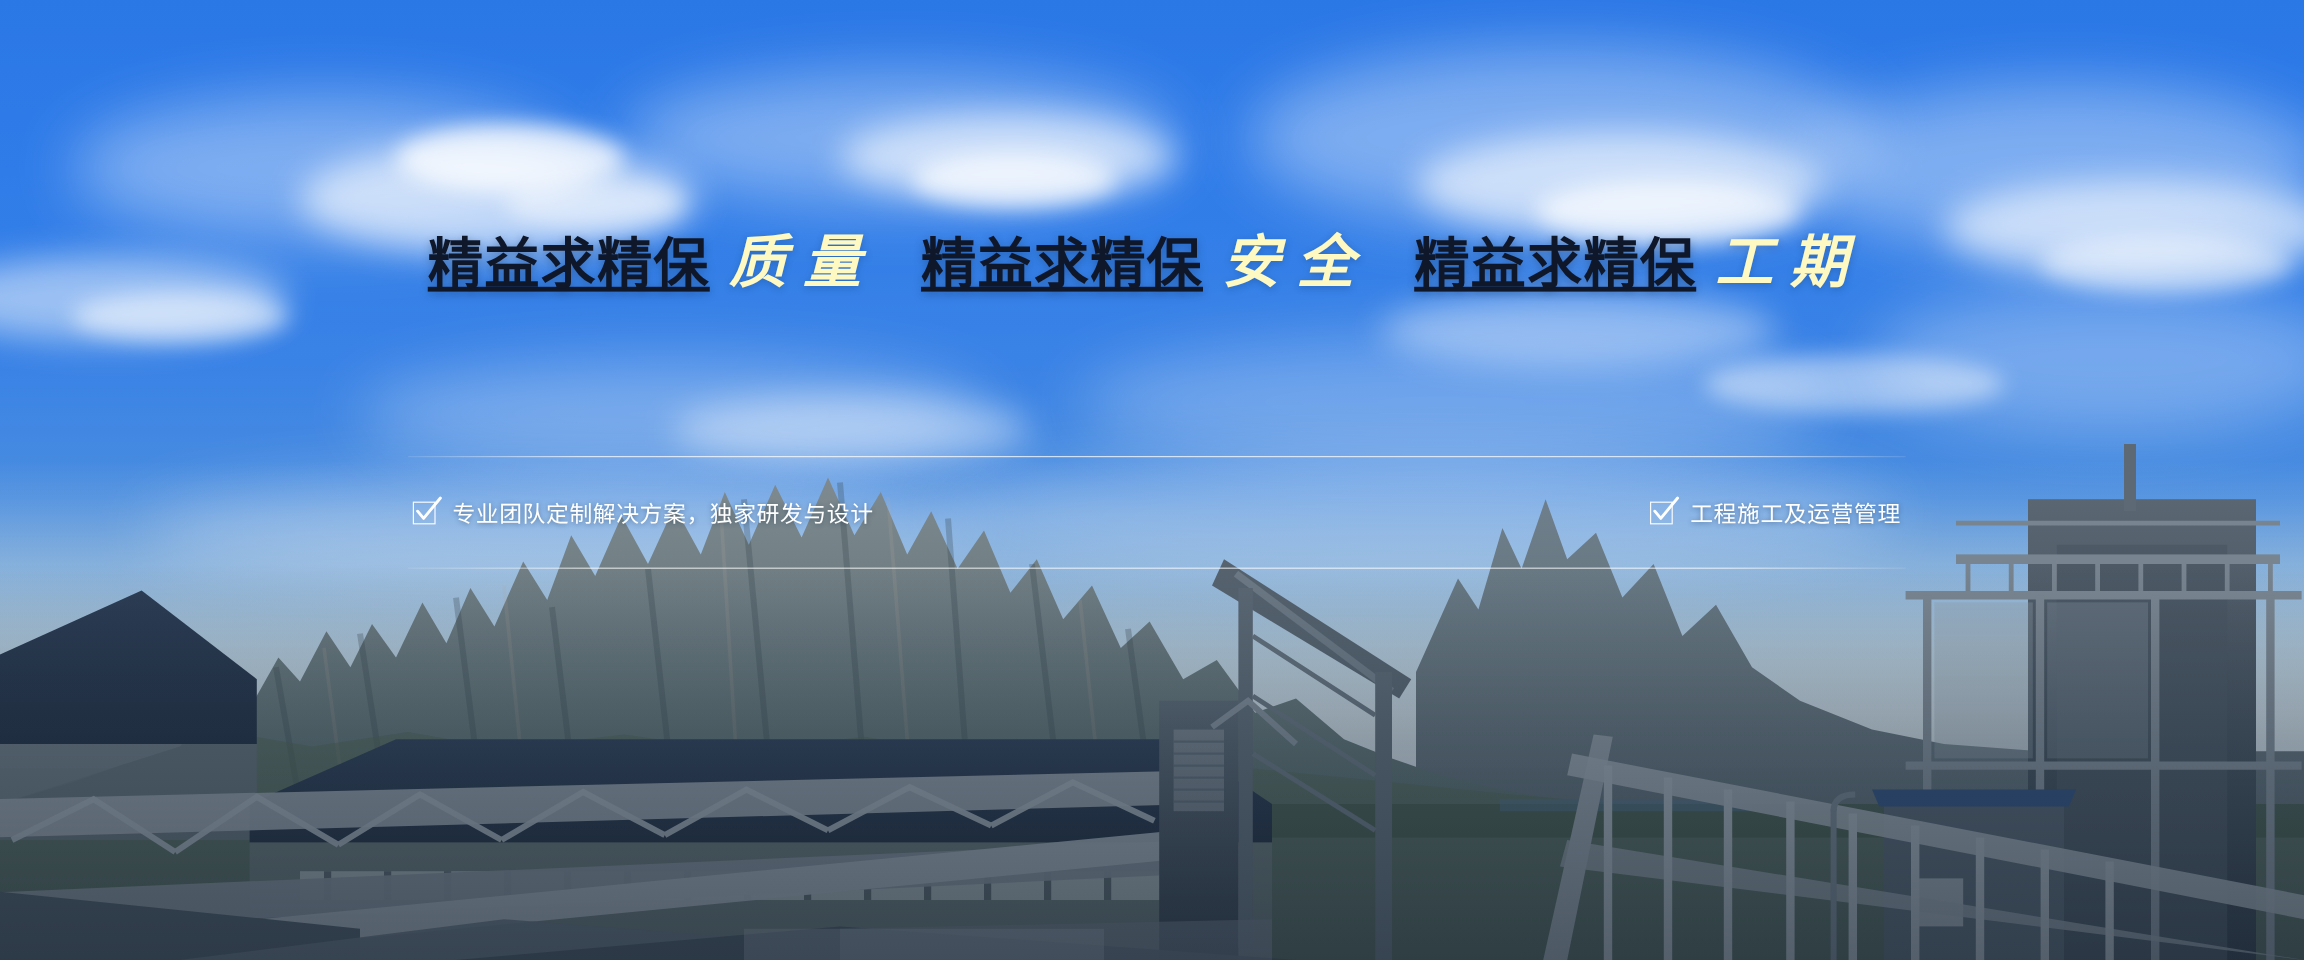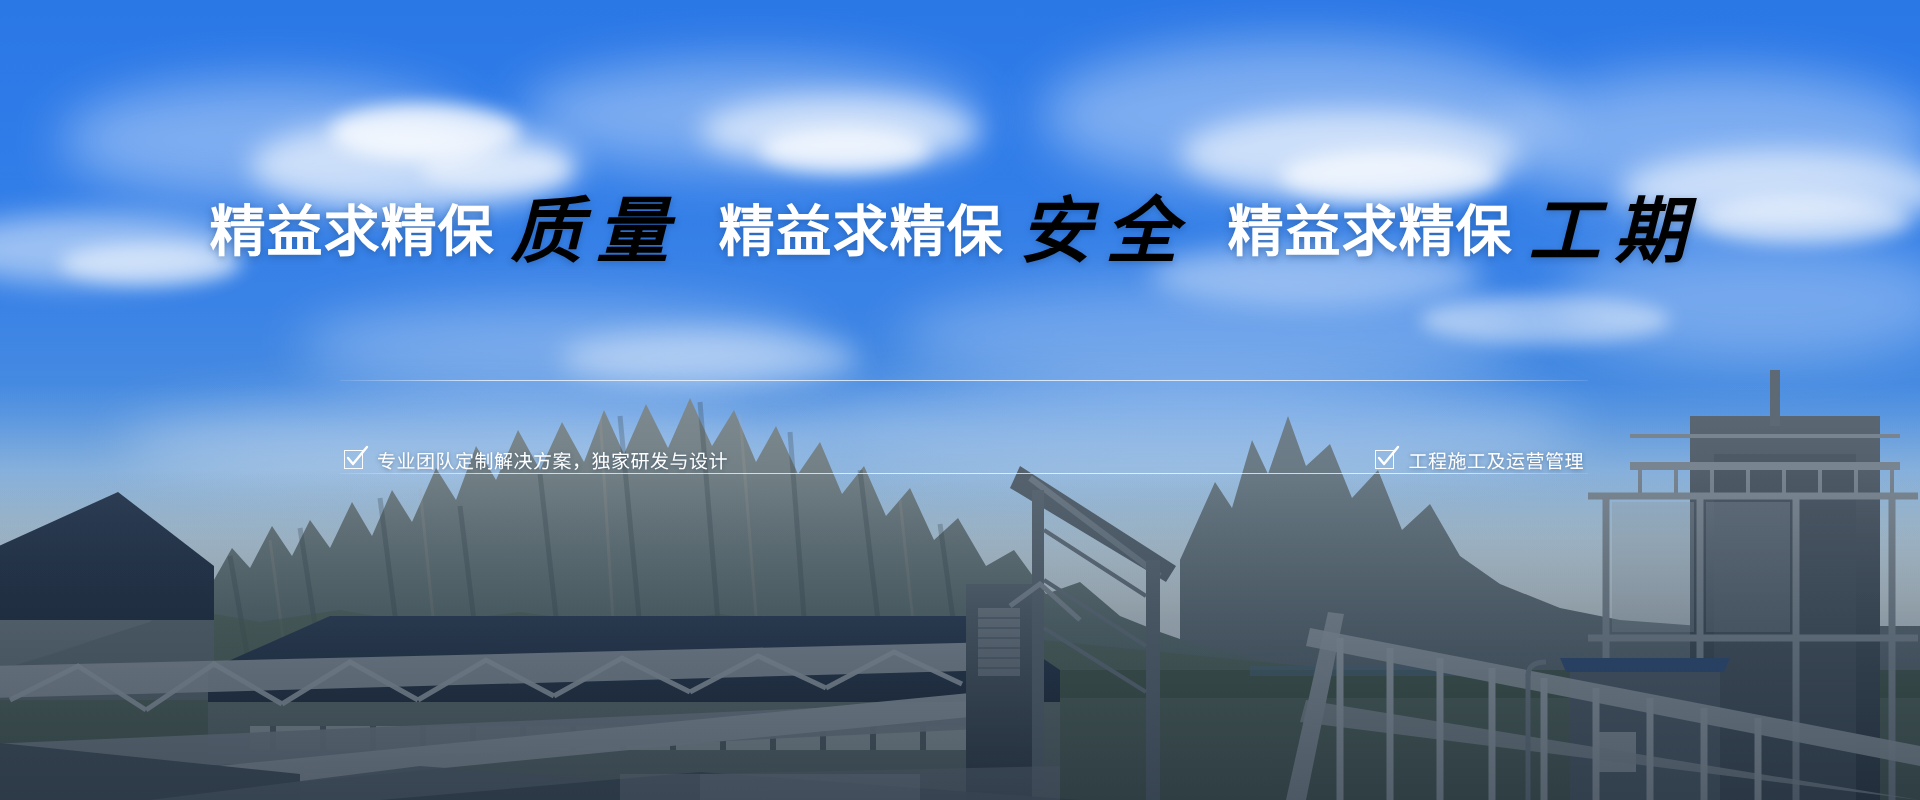--- a/index.html
+++ b/index.html
@@ -53,52 +53,53 @@
     position:absolute;
     left:0;right:0;
     top:196px;
     text-align:center;
     white-space:nowrap;
     line-height:1;
   }
   .hl-w{
     font-family:"Liberation Sans","DejaVu Sans",sans-serif;
     font-weight:700;
-    font-size:56px;
-    color:#ffffff;
+    font-size:46px;
+    color:#0f172a;
     letter-spacing:1px;
     text-shadow:0 2px 7px rgba(20,50,90,.35);
     vertical-align:middle;
+    text-decoration:underline;
   }
   .hl-b{
     font-family:"Liberation Serif","DejaVu Serif",serif;
     font-weight:700;
     font-style:italic;
-    font-size:72px;
-    color:#000000;
+    font-size:48px;
+    color:#fef9c3;
     letter-spacing:14px;
     padding:0 10px 0 16px;
     vertical-align:middle;
     text-shadow:0 2px 6px rgba(12,40,80,.25);
   }
   .hl-gap{display:inline-block;width:26px;}
 
   
   .rules{
     position:absolute;
     left:340px;width:1248px;
     top:380px;
   }
   .rule{
     height:1px;width:100%;
     background:linear-gradient(90deg,rgba(255,255,255,.1),rgba(255,255,255,.72) 12%,rgba(255,255,255,.72) 88%,rgba(255,255,255,.1));
   }
   .features{
     display:flex;
-    align-items:flex-end;
+    align-items:center;
     justify-content:space-between;
     height:92px;
     padding:0 4px;
     box-sizing:border-box;
   }
   .feature{
     display:flex;align-items:center;
     gap:14px;
     color:#ffffff;
     font-size:19px;

